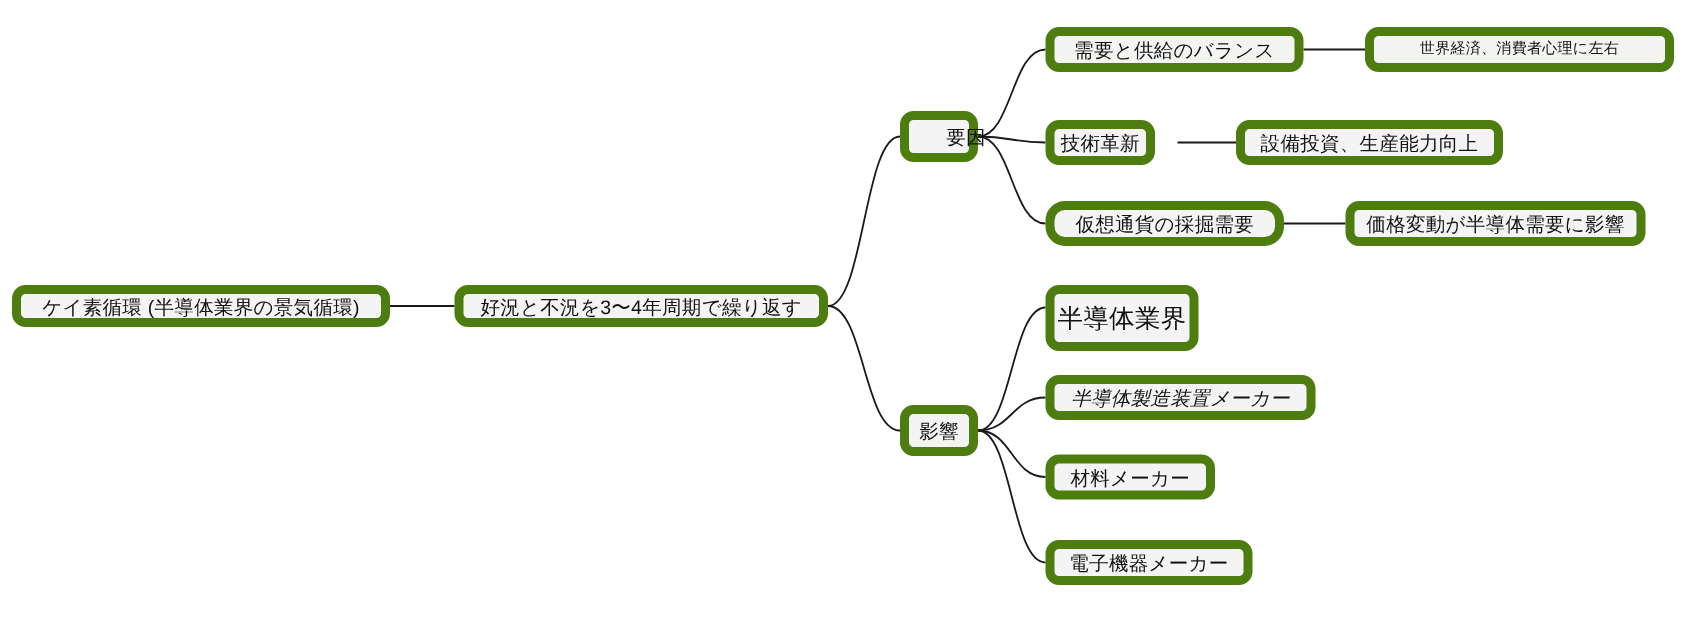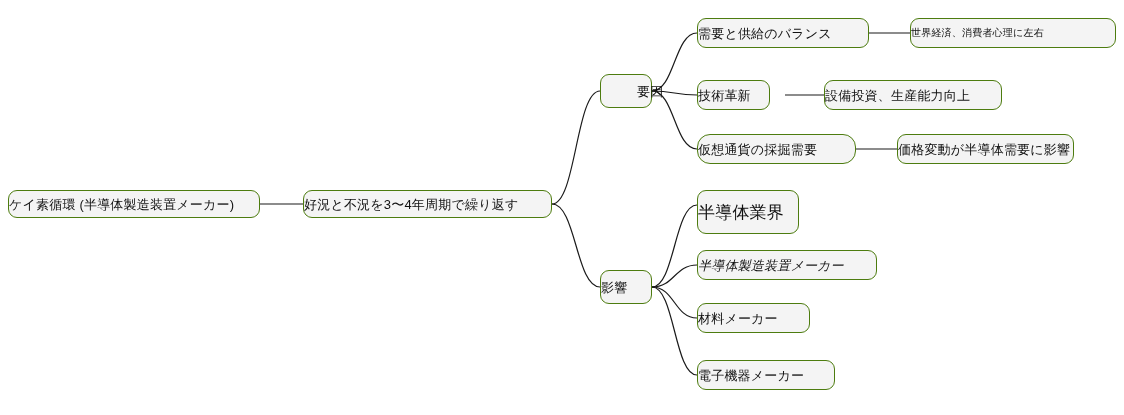--- a/index.html
+++ b/index.html
@@ -22,25 +22,26 @@
     left: 0;
     top: 0;
     width: 1124px;
     height: 415px;
     pointer-events: none;
   }
   .node {
     position: absolute;
     box-sizing: border-box;
     background: #f4f4f4;
-    border: 1px solid #4d7c0f;
+    border: 6px solid #4d7c0f;
     border-radius: 9px;
     color: #111111;
     display: flex;
     align-items: center;
+    justify-content: center;
     white-space: nowrap;
     font-size: 13px;
     line-height: 1;
     letter-spacing: 0.2px;
   }
 </style>
 </head>
 <body>
 
 <div id="canvas">
@@ -54,21 +55,21 @@
       <path d="M 869 33 L 910 33" fill="none" stroke="#1a1a1a" stroke-width="1.2"></path>
       <path d="M 785 95 L 824 95" fill="none" stroke="#1a1a1a" stroke-width="1.2"></path>
       <path d="M 856 149 L 897 149" fill="none" stroke="#1a1a1a" stroke-width="1.2"></path>
       <path d="M 652 287 C 674.5 287, 674.5 205, 697 205" fill="none" stroke="#1a1a1a" stroke-width="1.2"></path>
       <path d="M 652 287 C 674.5 287, 674.5 265, 697 265" fill="none" stroke="#1a1a1a" stroke-width="1.2"></path>
       <path d="M 652 287 C 674.5 287, 674.5 318, 697 318" fill="none" stroke="#1a1a1a" stroke-width="1.2"></path>
       <path d="M 652 287 C 674.5 287, 674.5 375, 697 375" fill="none" stroke="#1a1a1a" stroke-width="1.2"></path>
     </svg>
   <div id="node-layer">
       <div class="node" style="left: 8px; top: 190px; width: 252px; height: 28px; font-size: 13px;">
-        <span>ケイ素循環 (半導体製造装置メーカー)</span>
+        <span>ケイ素循環 (半導体業界の景気循環)</span>
       </div>
       <div class="node" style="left: 303px; top: 190px; width: 249px; height: 28px; font-size: 13px;">
         <span>好況と不況を3〜4年周期で繰り返す</span>
       </div>
       <div class="node" style="left: 600px; top: 74px; width: 52px; height: 34px; font-size: 13px; padding-left: 36px;">
         <span>要因</span>
       </div>
       <div class="node" style="left: 600px; top: 270px; width: 52px; height: 34px; font-size: 13px;">
         <span>影響</span>
       </div>
@@ -80,21 +81,21 @@
       </div>
       <div class="node" style="left: 697px; top: 134px; width: 159px; height: 30px; font-size: 13px; border-radius: 13px;">
         <span>仮想通貨の採掘需要</span>
       </div>
       <div class="node" style="left: 910px; top: 18px; width: 206px; height: 30px; font-size: 10px;">
         <span>世界経済、消費者心理に左右</span>
       </div>
       <div class="node" style="left: 824px; top: 80px; width: 178px; height: 30px; font-size: 13px;">
         <span>設備投資、生産能力向上</span>
       </div>
-      <div class="node" style="left: 897px; top: 134px; width: 177px; height: 30px; font-size: 13px;">
+      <div class="node" style="left: 897px; top: 134px; width: 200px; height: 30px; font-size: 13px;">
         <span>価格変動が半導体需要に影響</span>
       </div>
       <div class="node" style="left: 697px; top: 190px; width: 102px; height: 44px; font-size: 17px;">
         <span>半導体業界</span>
       </div>
       <div class="node" style="left: 697px; top: 250px; width: 180px; height: 30px; font-size: 13px; font-style: italic;">
         <span>半導体製造装置メーカー</span>
       </div>
       <div class="node" style="left: 697px; top: 303px; width: 113px; height: 30px; font-size: 13px;">
         <span>材料メーカー</span>

